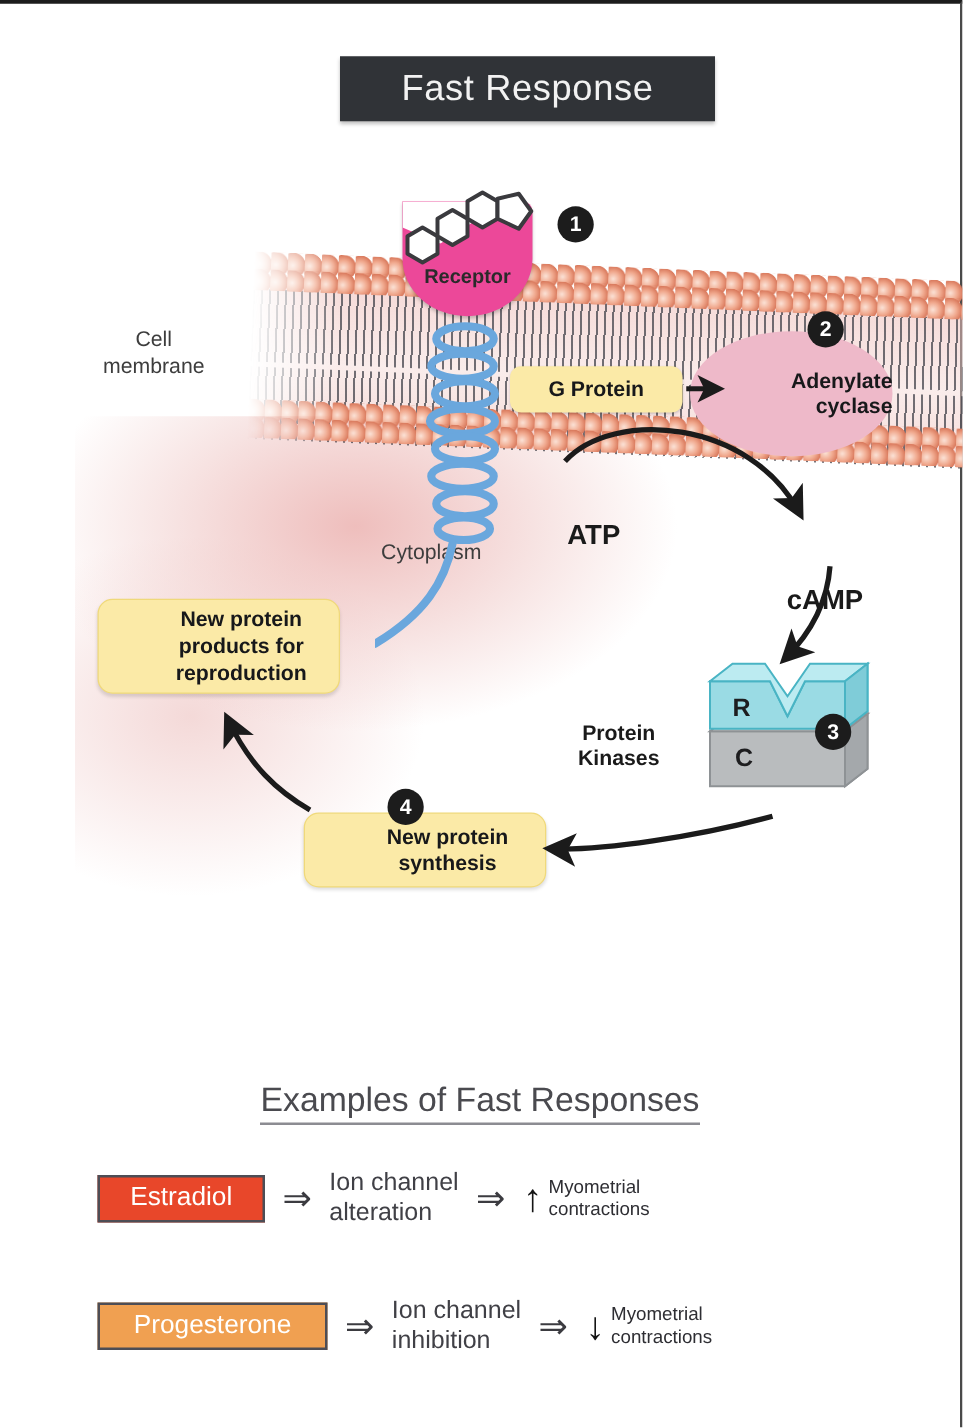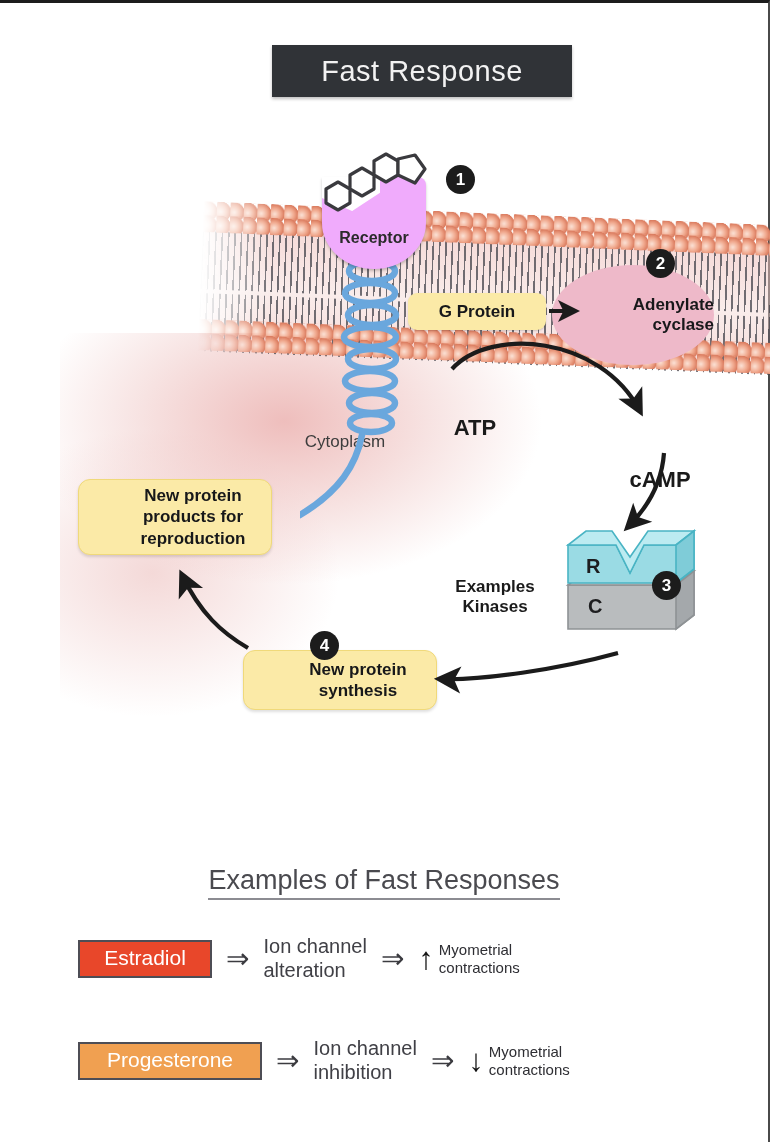--- a/index.html
+++ b/index.html
@@ -126,24 +126,24 @@
   }
   .heads.top-a { top: 0px; height: 17px; }
   .heads.top-b { top: 14px; height: 17px; }
   .heads.bot-a { top: 118px; height: 17px; }
   .heads.bot-b { top: 132px; height: 17px; }
 
   
   .receptor {
     position: absolute;
     left: 322px;
-    top: 64px;
+    top: 48px;
     width: 104px;
     height: 92px;
-    background: #f0abfc;
+    background: #ec4899;
     border-bottom-left-radius: 52px 46px;
     border-bottom-right-radius: 52px 46px;
     border-top-right-radius: 8px;
     box-shadow: 0 2px 3px rgba(0,0,0,0.22);
     z-index: 6;
   }
   .receptor-notch {
     position: absolute;
     left: 0; top: 0;
     width: 58px; height: 34px;
@@ -353,20 +353,24 @@
     <div class="membrane">
       <div class="mem-core"></div>
       <div class="tails upper"></div>
       <div class="tails lower"></div>
       <div class="heads top-a"></div>
       <div class="heads top-b"></div>
       <div class="heads bot-a"></div>
       <div class="heads bot-b"></div>
     </div>
 
+    <div class="label-plain" style="left:58px; top:148px; width:130px;">
+      <div>Cell</div>
+      <div>membrane</div>
+    </div>
 
     <div class="label-plain" style="left:270px; top:318px; width:150px;">
       <span>Cytoplasm</span>
     </div>
 
     <svg class="steroid" viewBox="0 0 126 78">
       <g fill="#ffffff" stroke="#3a3a3e" stroke-width="3.2" stroke-linejoin="round">
         <polygon points="10,44 22,37 34,44 34,58 22,65 10,58"></polygon>
         <polygon points="34,30 46,23 58,30 58,44 46,51 34,44"></polygon>
         <polygon points="58,16 70,9 82,16 82,30 70,37 58,30"></polygon>
@@ -411,21 +415,21 @@
     </div>
 
     <div class="label-bold" style="left:430px; top:258px; width:90px; font-size:22px;">
       <span>ATP</span>
     </div>
     <div class="label-bold" style="left:600px; top:310px; width:120px; font-size:22px;">
       <span>cAMP</span>
     </div>
 
     <div class="label-bold" style="left:440px; top:420px; width:110px;">
-      <div>Examples</div>
+      <div>Protein</div>
       <div>Kinases</div>
     </div>
 
     <svg class="kinase" viewBox="0 0 140 120">
 
       <polygon points="8,62 116,62 134,48 134,92 116,106 8,106" fill="#b9bcbe" stroke="#8e9295" stroke-width="1.6"></polygon>
       <polygon points="8,62 116,62 134,48 26,48" fill="#cdd0d2" stroke="#8e9295" stroke-width="1.6"></polygon>
       <polygon points="116,62 134,48 134,92 116,106" fill="#a4a8ab" stroke="#8e9295" stroke-width="1.6"></polygon>
       <text x="28" y="90" font-family="Liberation Sans, sans-serif" font-size="20" font-weight="bold" fill="#1d1d1f">C</text>
 

